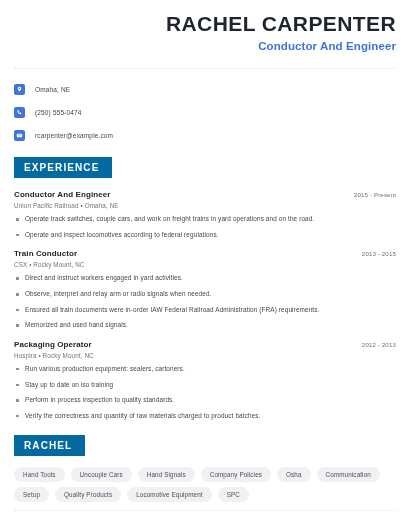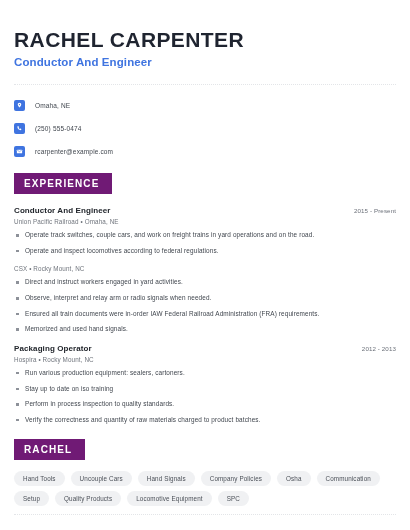--- a/index.html
+++ b/index.html
@@ -17,22 +17,22 @@
   .page {
     width: 410px;
     height: 530px;
     box-sizing: border-box;
     padding: 0 14px;
     position: relative;
   }
 
   
   .header {
-    text-align: left;
-    padding-top: 28px;
+    text-align: right;
+    padding-top: 12px;
   }
   .name {
     font-size: 21px;
     font-weight: bold;
     letter-spacing: 0.4px;
     color: #1f2430;
     line-height: 1.15;
   }
   .job-title {
     font-size: 11.5px;
@@ -78,21 +78,21 @@
     color: #40464e;
     letter-spacing: 0.15px;
   }
 
   
   .section {
     margin-top: 14px;
   }
   .section-badge {
     display: inline-block;
-    background: #701a75;
+    background: #0369a1;
     color: #ffffff;
     font-size: 10px;
     font-weight: bold;
     letter-spacing: 1.1px;
     padding: 5px 13px 5px 10px;
   }
 
   
   .jobs {
     margin-top: 12px;
@@ -219,20 +219,24 @@
           <span class="job-dates">2015 - Present</span>
         </div>
         <div class="job-company">Union Pacific Railroad • Omaha, NE</div>
         <ul class="bullets">
           <li>Operate track switches, couple cars, and work on freight trains in yard operations and on the road.</li>
           <li>Operate and inspect locomotives according to federal regulations.</li>
         </ul>
       </div>
 
       <div class="job">
+        <div class="job-head">
+          <span class="job-role">Train Conductor</span>
+          <span class="job-dates">2013 - 2015</span>
+        </div>
         <div class="job-company">CSX • Rocky Mount, NC</div>
         <ul class="bullets">
           <li>Direct and instruct workers engaged in yard activities.</li>
           <li>Observe, interpret and relay arm or radio signals when needed.</li>
           <li>Ensured all train documents were in-order IAW Federal Railroad Administration (FRA) requirements.</li>
           <li>Memorized and used hand signals.</li>
         </ul>
       </div>
 
       <div class="job">

